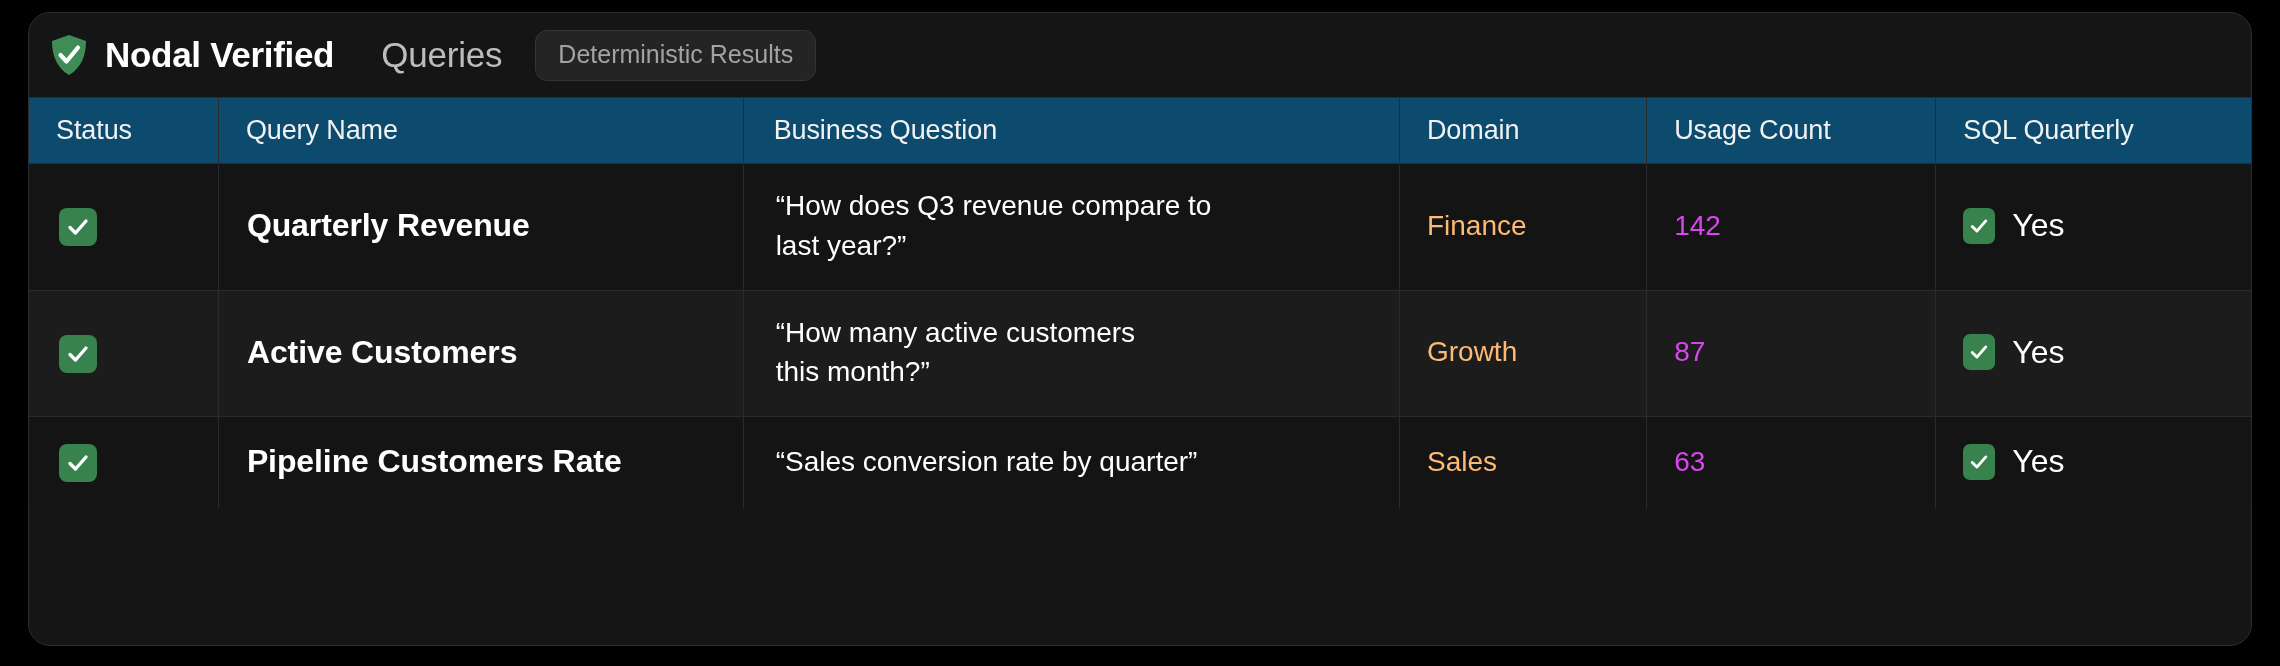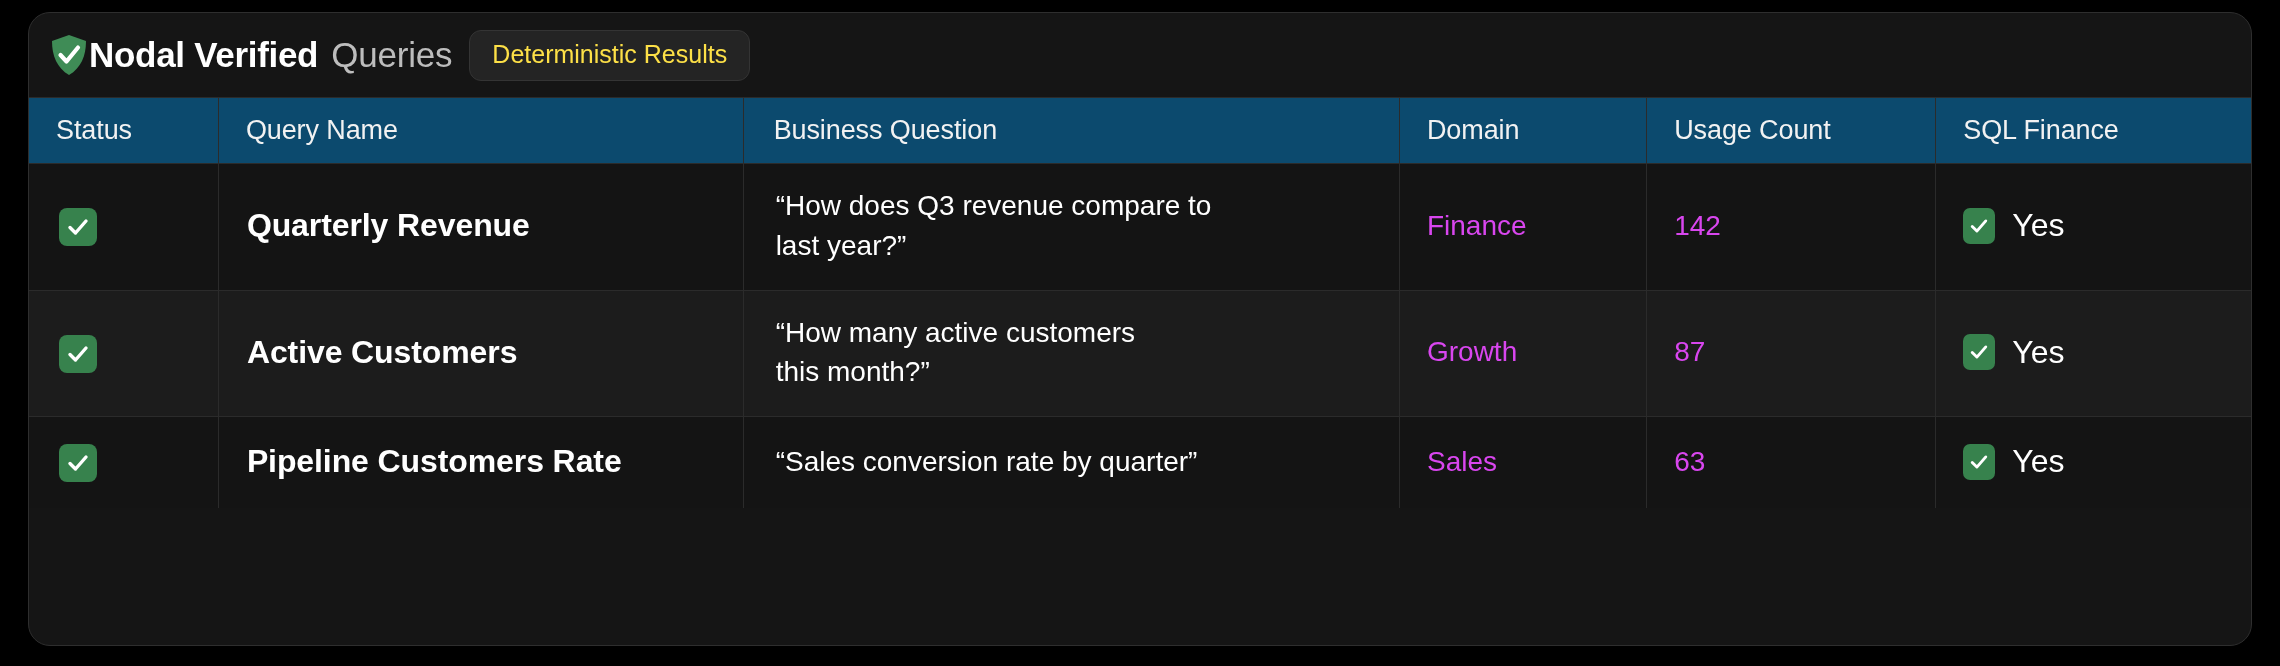--- a/index.html
+++ b/index.html
@@ -23,20 +23,21 @@
     border-radius: 22px;
     overflow: hidden;
   }
 
   
   .card-header {
     display: flex;
     align-items: center;
     height: 84px;
     padding: 0 0 0 20px;
+    gap: 16px;
   }
 
   .shield-icon {
     width: 40px;
     height: 42px;
     flex: 0 0 auto;
     display: block;
   }
 
   .title-group {
@@ -51,28 +52,29 @@
     font-weight: 700;
     color: #ffffff;
     letter-spacing: -0.3px;
   }
 
   .title-light {
     font-size: 35px;
     font-weight: 400;
     color: #bdbdbd;
     letter-spacing: -0.2px;
+    margin-left: 34px;
   }
 
   .badge {
     margin-left: 17px;
     background: #242424;
     border: 1px solid #343434;
     border-radius: 12px;
-    color: #fde047;
+    color: #a3a3a3;
     font-size: 25px;
     font-weight: 400;
     padding: 11px 22px 13px 22px;
     white-space: nowrap;
     line-height: 1;
   }
 
   
   .query-table {
     width: 100%;
@@ -115,21 +117,21 @@
   tbody td {
     padding: 22px 0 24px 27px;
     color: #ffffff;
     font-size: 28px;
     line-height: 1.42;
   }
 
   td.cell-status   { padding-left: 30px; }
   td.cell-name     { font-weight: 700; font-size: 32px; letter-spacing: -0.1px; padding-left: 28px; }
   td.cell-question { color: #ffffff; font-weight: 400; padding-left: 32px; padding-right: 26px; }
-  td.cell-domain   { color: #d946ef; }
+  td.cell-domain   { color: #fdba74; }
   td.cell-usage    { color: #d946ef; }
 
   .check-box {
     width: 38px;
     height: 38px;
     border-radius: 8px;
     background: #37824d;
     display: inline-flex;
     align-items: center;
     justify-content: center;
@@ -186,21 +188,21 @@
         <col class="c-usage">
         <col class="c-sql">
     </colgroup>
     <thead>
       <tr>
         <th>Status</th>
         <th>Query Name</th>
         <th class="c-head-question">Business Question</th>
         <th>Domain</th>
         <th>Usage Count</th>
-        <th>SQL Finance</th>
+        <th>SQL Quarterly</th>
       </tr>
     </thead>
     <tbody>
 
       <tr class="row-odd">
         <td class="cell-status">
           <span class="check-box">
             <svg width="26" height="26" viewBox="0 0 26 26">
               <path d="M5 13.5 L10.5 19 L21 7" stroke="#ffffff" stroke-width="3.4" stroke-linecap="round" stroke-linejoin="round" fill="none"></path>
             </svg>

